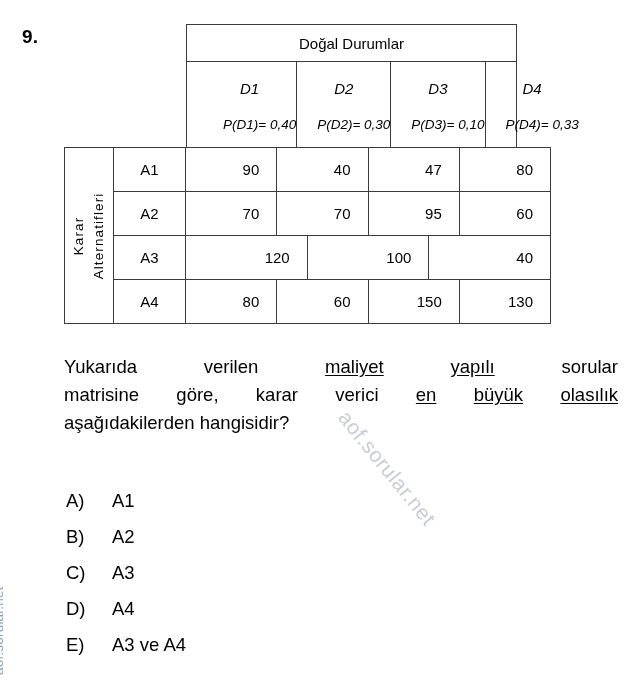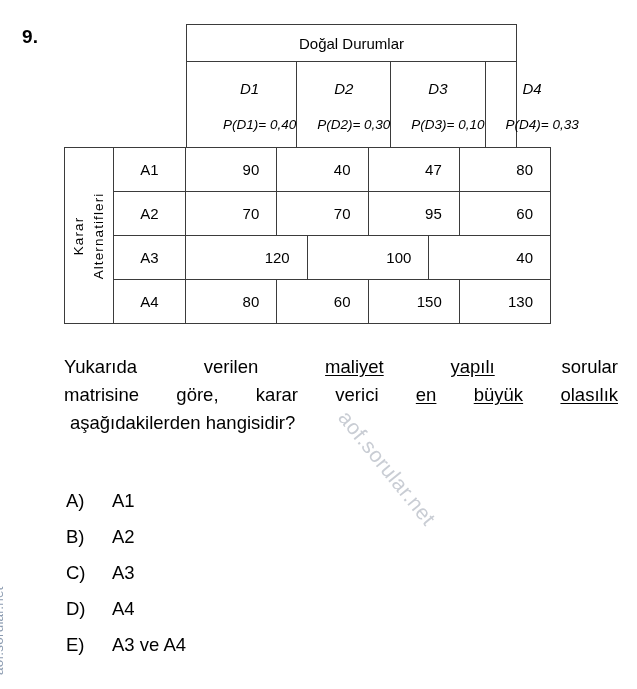--- a/index.html
+++ b/index.html
@@ -166,21 +166,20 @@
     font-weight: 500;
   }
   #question-text .ln {
     display: block;
     text-align: justify;
     text-align-last: justify;
     white-space: nowrap;
   }
   #question-text .ln.last {
     text-align-last: left;
-    margin-left: 6px;
   }
   #question-text u {
     text-decoration: underline;
     text-underline-offset: 2px;
   }
 
   
   #options {
     position: absolute;
     left: 66px;

